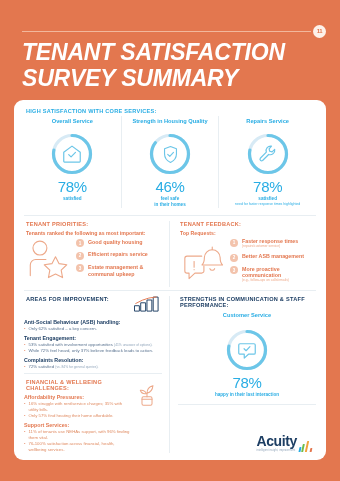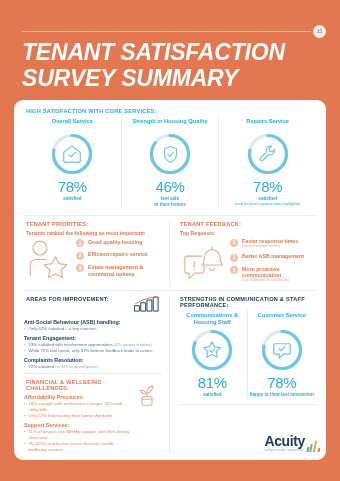--- a/index.html
+++ b/index.html
@@ -75,21 +75,21 @@
   
   .donut-row2{display:flex;margin-top:1px;}
   .donut2{flex:1;display:flex;flex-direction:column;align-items:center;border-right:1px solid #e8eef2;
     box-sizing:border-box;padding:0 2px;}
   .donut2:last-child{border-right:none;}
   .donut2 .donut-h{min-height:15px;}
 
   .fin-wrap{display:flex;justify-content:space-between;align-items:flex-start;}
 
   
-  .logo-row{position:absolute;right:6px;bottom:8px;display:flex;align-items:flex-end;}
+  .logo-row{position:absolute;right:14px;bottom:8px;display:flex;align-items:flex-end;}
   .logo-word{color:#1d3e63;font-size:14px;font-weight:bold;letter-spacing:-0.4px;line-height:1;}
   .logo-tag{color:#8fa3b8;font-size:2.6px;letter-spacing:0.1px;margin-top:1px;}
   .logo-bars{display:flex;align-items:flex-end;height:13px;margin-left:2px;gap:1.2px;}
   .logo-bars i{display:block;width:2.4px;border-radius:0.5px;transform:skewX(-12deg);}
 </style>
 </head>
 <body>
 
 <div class="page">
 
@@ -317,37 +317,20 @@
               <rect x="8.6" y="17" width="10.8" height="9.2" rx="1.6"></rect>
               <path d="M8.6 19.6h10.8"></path>
             </svg>
           </div>
         </div>
       </div>
 
       <div class="col right">
         <div class="sec-title navy">STRENGTHS IN COMMUNICATION &amp; STAFF PERFORMANCE:</div>
         <div class="donut-row2">
-          <div class="donut2">
-            <div class="donut-h">Communications &amp; Housing Staff</div>
-            <div class="ring">
-              <svg width="44" height="44" viewBox="0 0 44 44">
-                <circle cx="22" cy="22" r="18.5" fill="none" stroke="#d7eaf5" stroke-width="3.2"></circle>
-                <circle cx="22" cy="22" r="18.5" fill="none" stroke="#6cc6e8" stroke-width="3.2" stroke-linecap="round" stroke-dasharray="94.2 112.7" transform="rotate(-90 22 22)"></circle>
-              </svg>
-              <div class="glyph">
-                <svg width="22" height="22" viewBox="0 0 24 24" fill="none" stroke="#6cc6e8" stroke-width="1.3" stroke-linecap="round" stroke-linejoin="round">
-                  <path d="M12 3l2.9 5.6 6.2.9-4.5 4.3 1.1 6.1L12 17l-5.7 2.9 1.1-6.1-4.5-4.3 6.2-.9z"></path>
-                  <path d="M9.4 12.3l2 2 3.4-3.6"></path>
-                </svg>
-              </div>
-            </div>
-            <div class="pct">81%</div>
-            <div class="sub">satisfied</div>
-          </div>
 
           <div class="donut2">
             <div class="donut-h">Customer Service</div>
             <div class="ring">
               <svg width="44" height="44" viewBox="0 0 44 44">
                 <circle cx="22" cy="22" r="18.5" fill="none" stroke="#d7eaf5" stroke-width="3.2"></circle>
                 <circle cx="22" cy="22" r="18.5" fill="none" stroke="#6cc6e8" stroke-width="3.2" stroke-linecap="round" stroke-dasharray="90.7 116.2" transform="rotate(-90 22 22)"></circle>
               </svg>
               <div class="glyph">
                 <svg width="22" height="22" viewBox="0 0 24 24" fill="none" stroke="#6cc6e8" stroke-width="1.3" stroke-linecap="round" stroke-linejoin="round">

